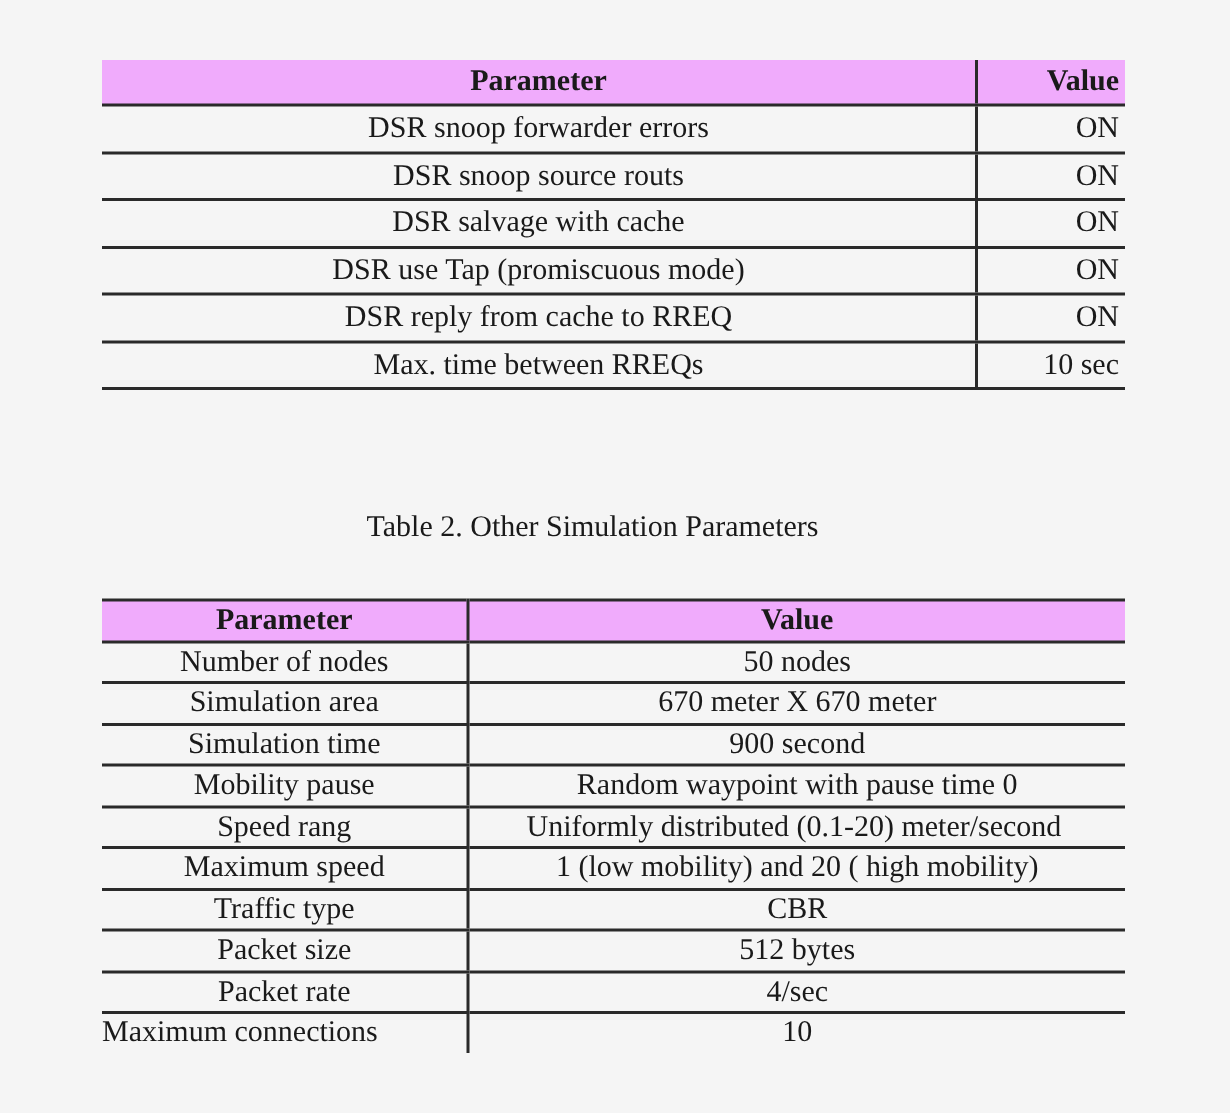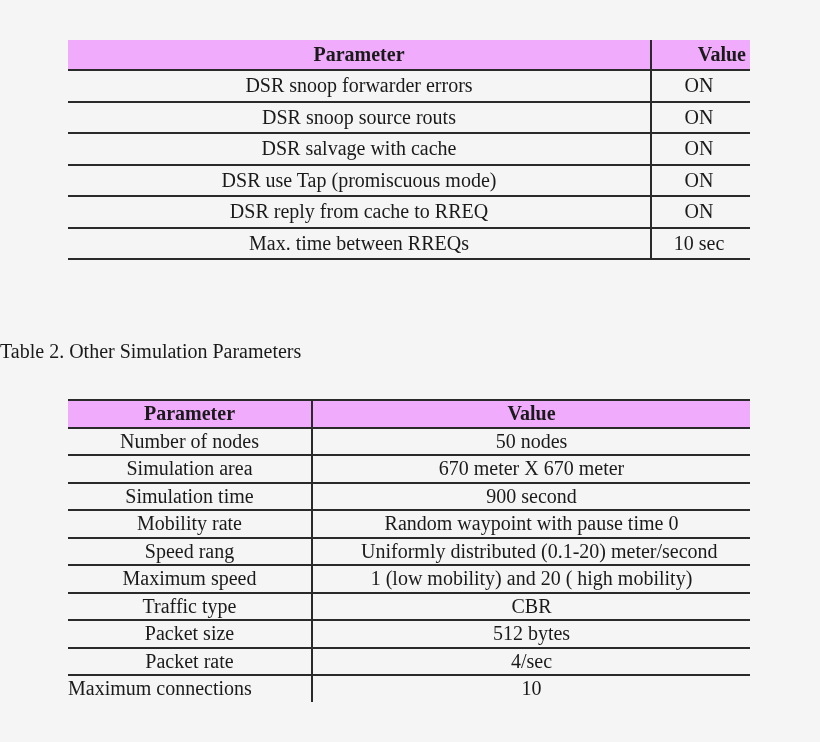--- a/index.html
+++ b/index.html
@@ -16,26 +16,26 @@
   .tbl th { font-weight: bold; background: #f0abfc; }
 
   
   #t1 { left: 68px; top: 40px; width: 682px; font-size: 20px; }
   #t1 col.c1 { width: 583px; }
   #t1 col.c2 { width: 99px; }
   #t1 th { height: 29px; border-bottom: 2px solid #2a2a2a; }
   #t1 td { height: 29.5px; border-bottom: 2px solid #2a2a2a; }
   #t1 th.c2, #t1 td.c2 { border-left: 2px solid #2a2a2a; }
   #t1 th.c2 { text-align: right; padding-right: 4px; }
-  #t1 td.c2 { padding-right: 4px; }
+  #t1 td.c2 { text-align: right; padding-right: 4px; }
 
   
   #caption {
     position: absolute; left: 0; width: 790px; top: 340px;
-    text-align: left; font-size: 20px;
+    text-align: center; font-size: 20px;
   }
 
   
   #t2 { left: 68px; top: 399px; width: 682px; font-size: 20px; border-top: 2px solid #2a2a2a; }
   #t2 col.c1 { width: 244px; }
   #t2 col.c2 { width: 438px; }
   #t2 th { height: 25.5px; border-bottom: 2px solid #2a2a2a; }
   #t2 td { height: 25.5px; border-bottom: 2px solid #2a2a2a; }
   #t2 tr:last-child td { border-bottom: 0; }
   #t2 th.c2, #t2 td.c2 { border-left: 2px solid #2a2a2a; }
@@ -103,26 +103,26 @@
     </tr>
     <tr>
       <td class="c1">Simulation area</td>
       <td class="c2">670 meter X 670 meter</td>
     </tr>
     <tr>
       <td class="c1">Simulation time</td>
       <td class="c2">900 second</td>
     </tr>
     <tr>
-      <td class="c1">Mobility rate</td>
+      <td class="c1">Mobility pause</td>
       <td class="c2">Random waypoint with pause time 0</td>
     </tr>
     <tr>
       <td class="c1">Speed rang</td>
-      <td class="c2 left" style="padding-left:48px;margin-top:44px;">Uniformly distributed (0.1-20) meter/second</td>
+      <td class="c2 left" style="padding-left:38px;margin-top:44px;">Uniformly distributed (0.1-20) meter/second</td>
     </tr>
     <tr>
       <td class="c1">Maximum speed</td>
       <td class="c2">1 (low mobility) and 20 ( high mobility)</td>
     </tr>
     <tr>
       <td class="c1">Traffic type</td>
       <td class="c2">CBR</td>
     </tr>
     <tr>

